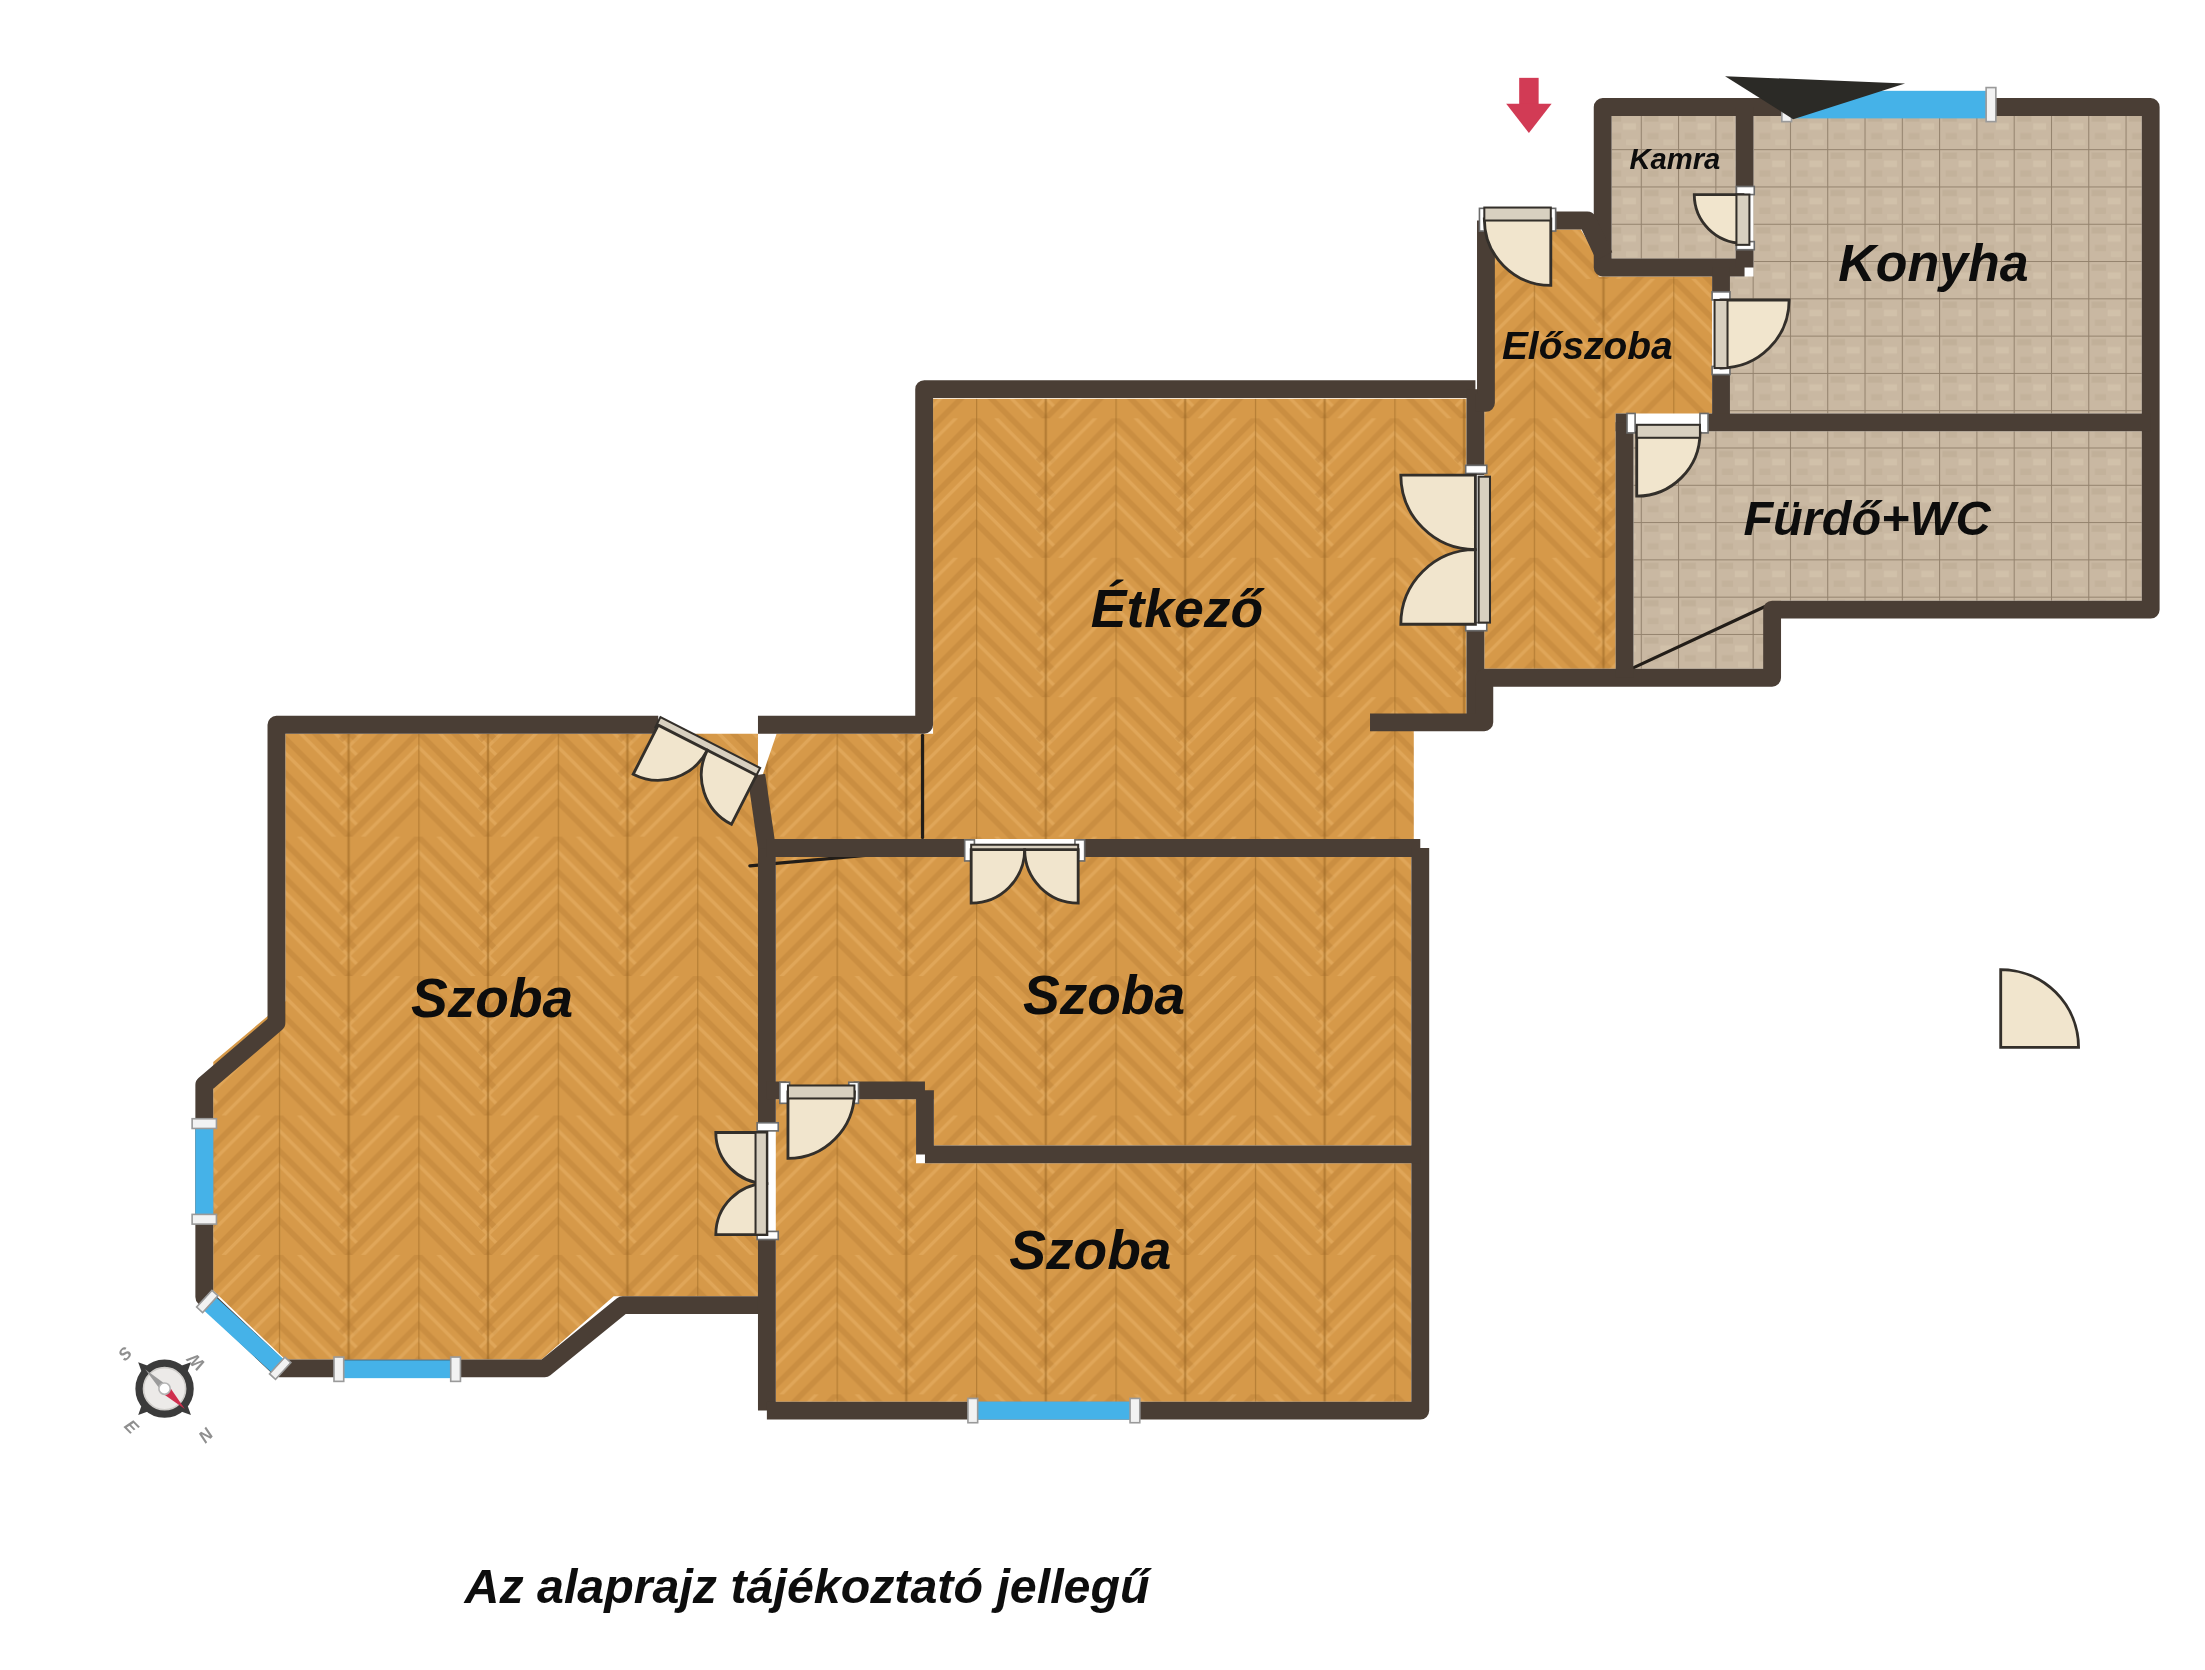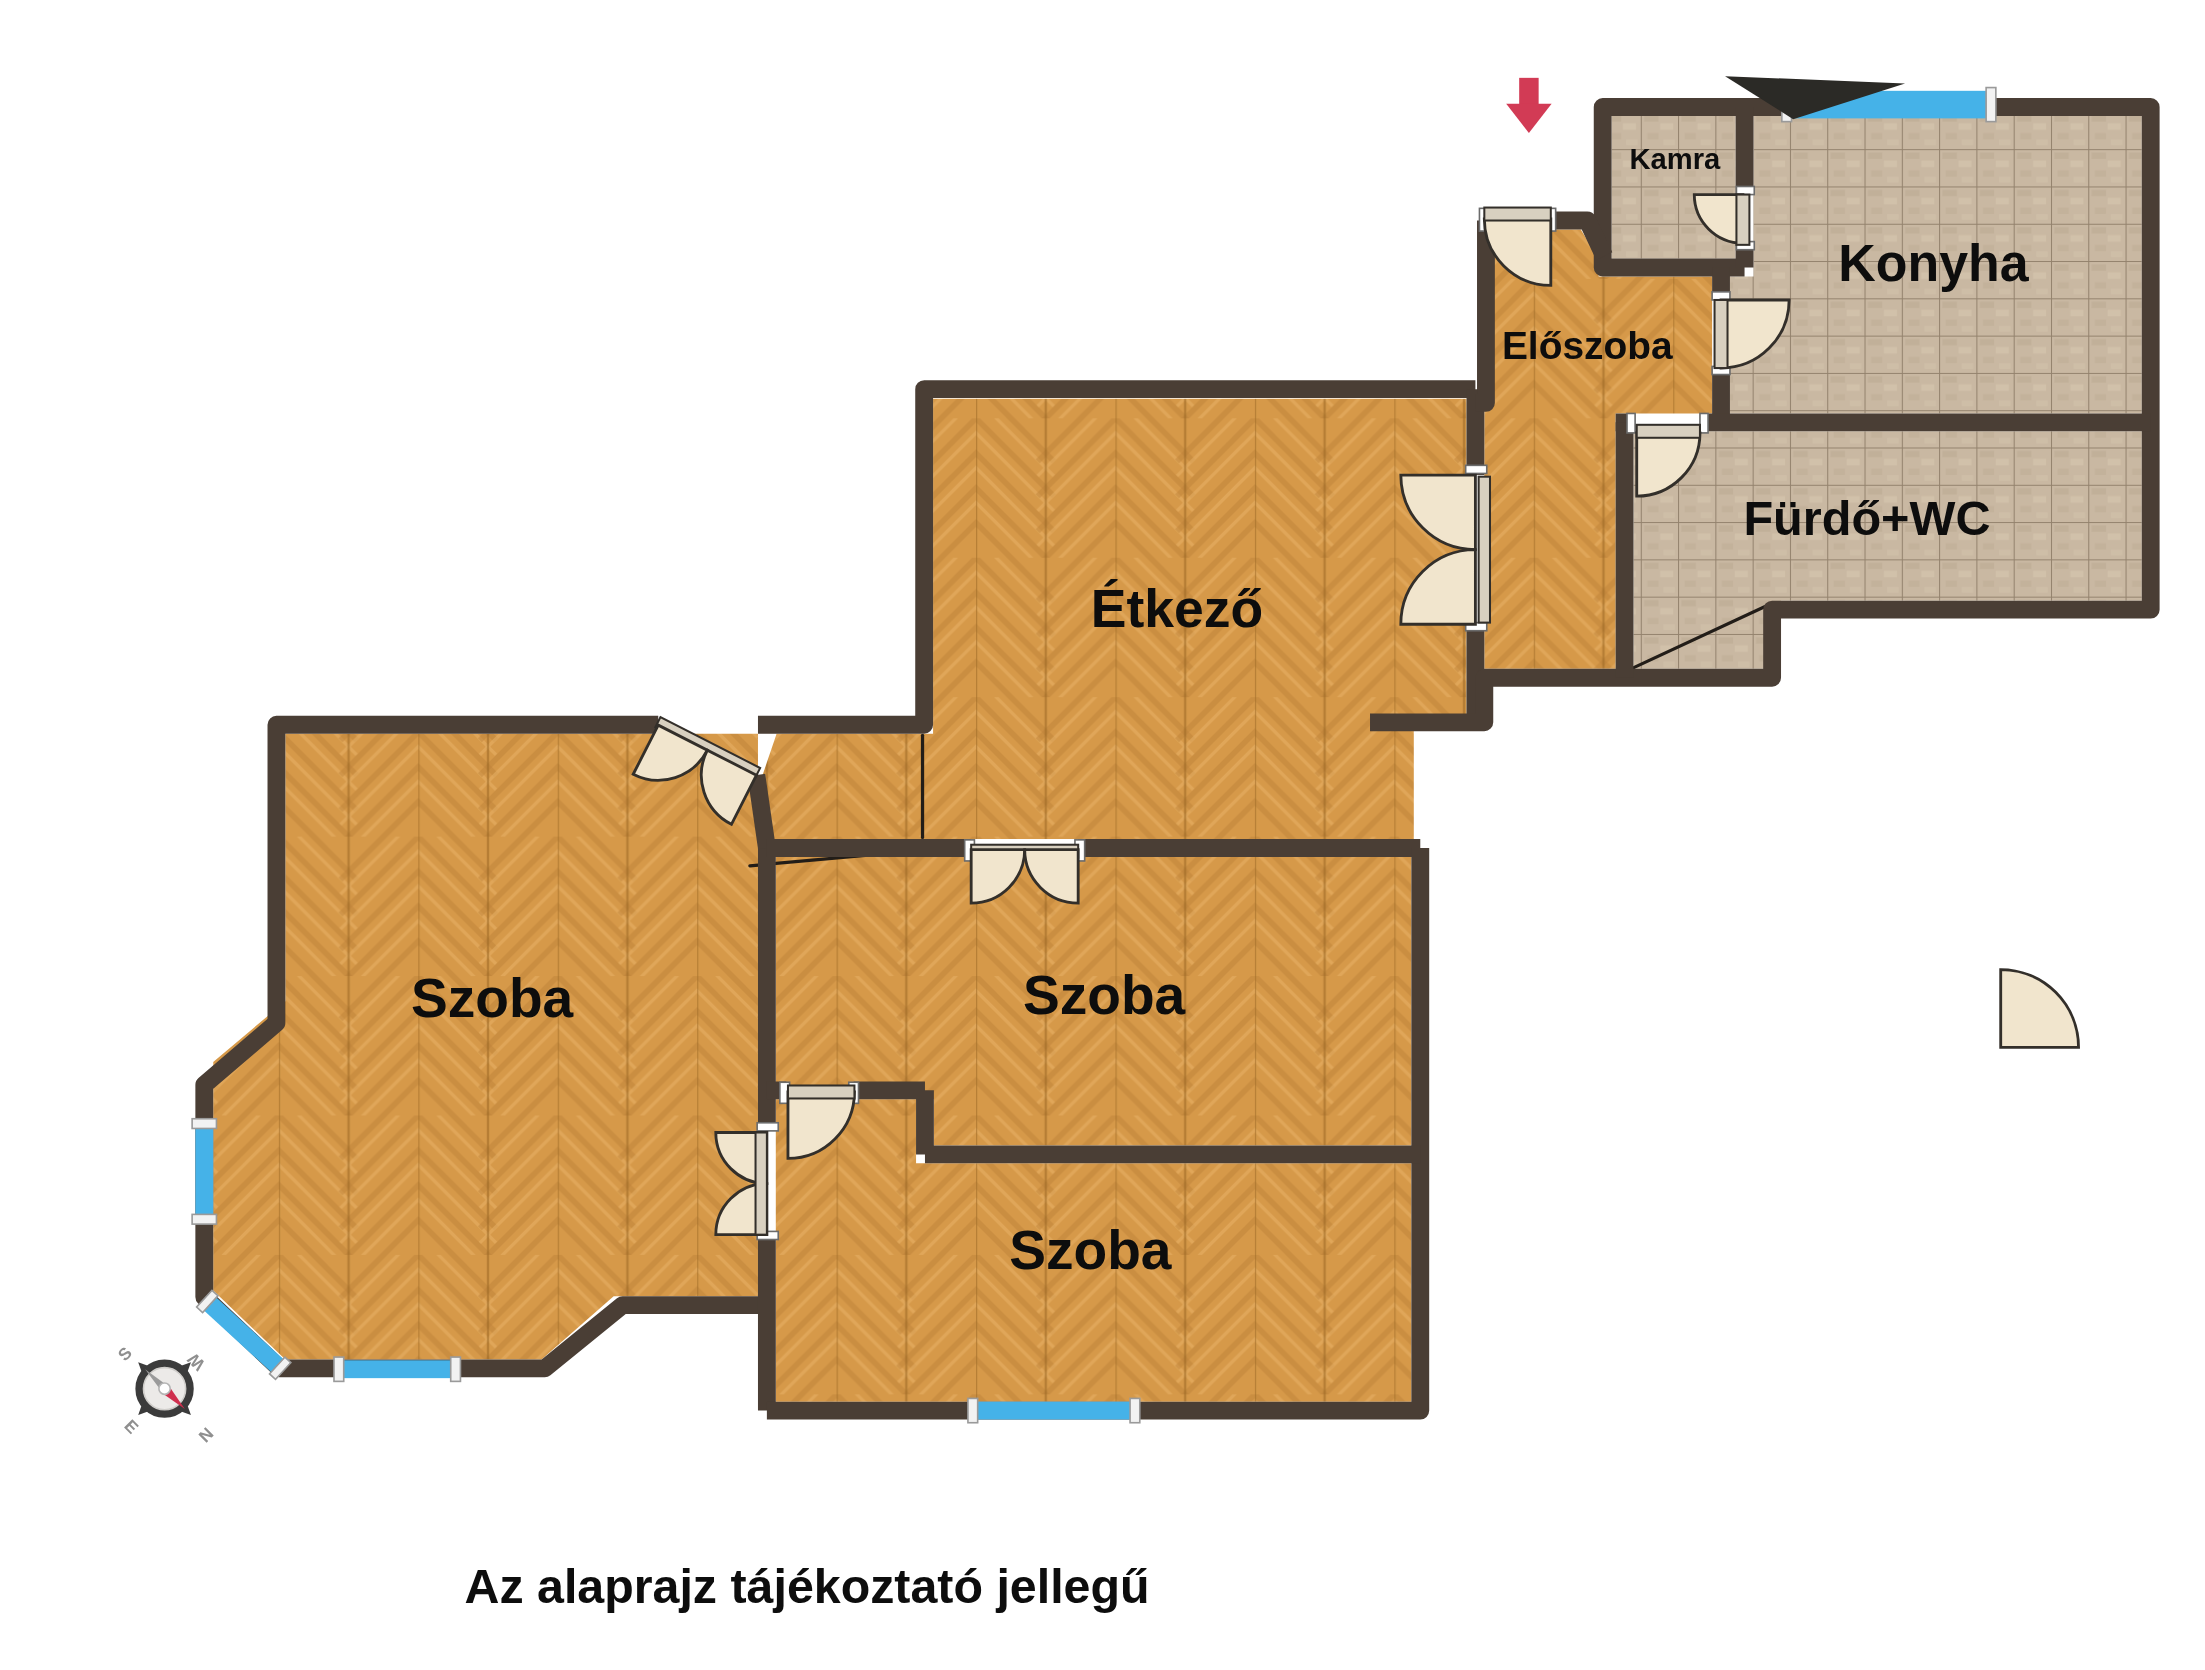--- a/index.html
+++ b/index.html
@@ -12,21 +12,21 @@
     --c-door:#f1e5cd;
     --c-door-edge:#332f2a;
     --c-leaf:#d8d0c0;
     --c-window:#45b2e8;
     --c-text:#0d0d0d;
     --c-arrow:#d23b55;
     --c-bg:#ffffff;
   }
   html,body{margin:0;padding:0;background:var(--c-bg);}
   .stage{width:2205px;height:1670px;position:relative;background:var(--c-bg);
-         font-family:"Liberation Sans","DejaVu Sans",sans-serif;}
+         font-family:"Liberation Sans","DejaVu Sans",sans-serif;font-style:italic;}
   svg{display:block}
   .floor-wood{fill:url(#woodPat);}
   .floor-tile{fill:url(#tilePat);}
   .wall{fill:none;stroke:var(--c-wall);stroke-width:22;stroke-linejoin:round;stroke-linecap:butt;}
   .thinline{stroke:#221d18;stroke-width:4;fill:none;stroke-linecap:round;}
   .door{fill:var(--c-door);stroke:var(--c-door-edge);stroke-width:3.5;}
   .leaf{fill:var(--c-leaf);stroke:var(--c-door-edge);stroke-width:2.5;}
   .jamb{fill:#ffffff;stroke:#6b6b6b;stroke-width:2;}
   .window{fill:var(--c-window);}
   .wcap{fill:#f2f2f2;stroke:#9a9a9a;stroke-width:2;}

